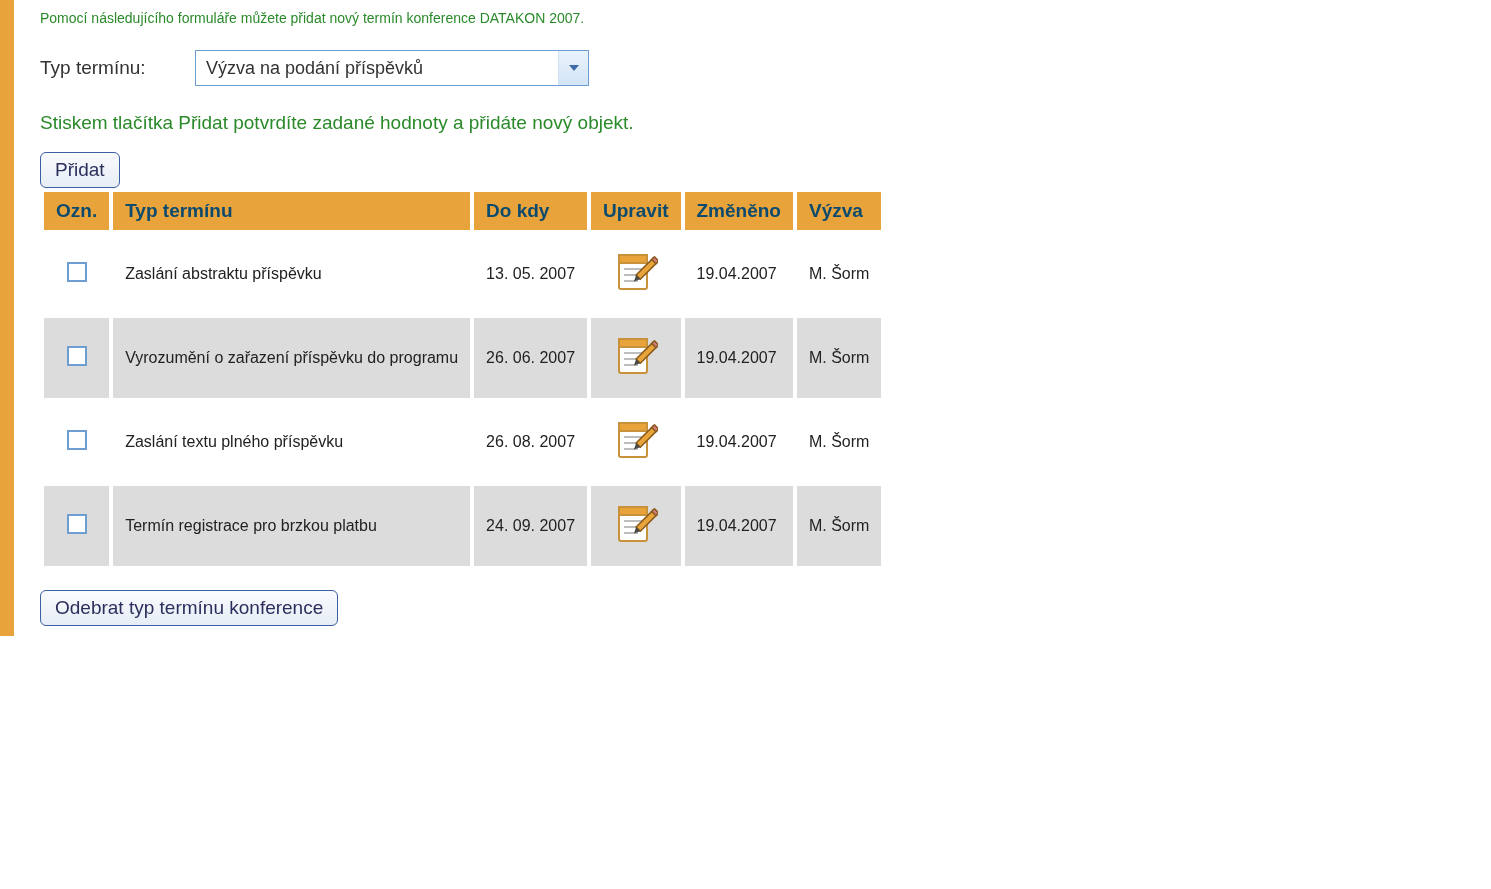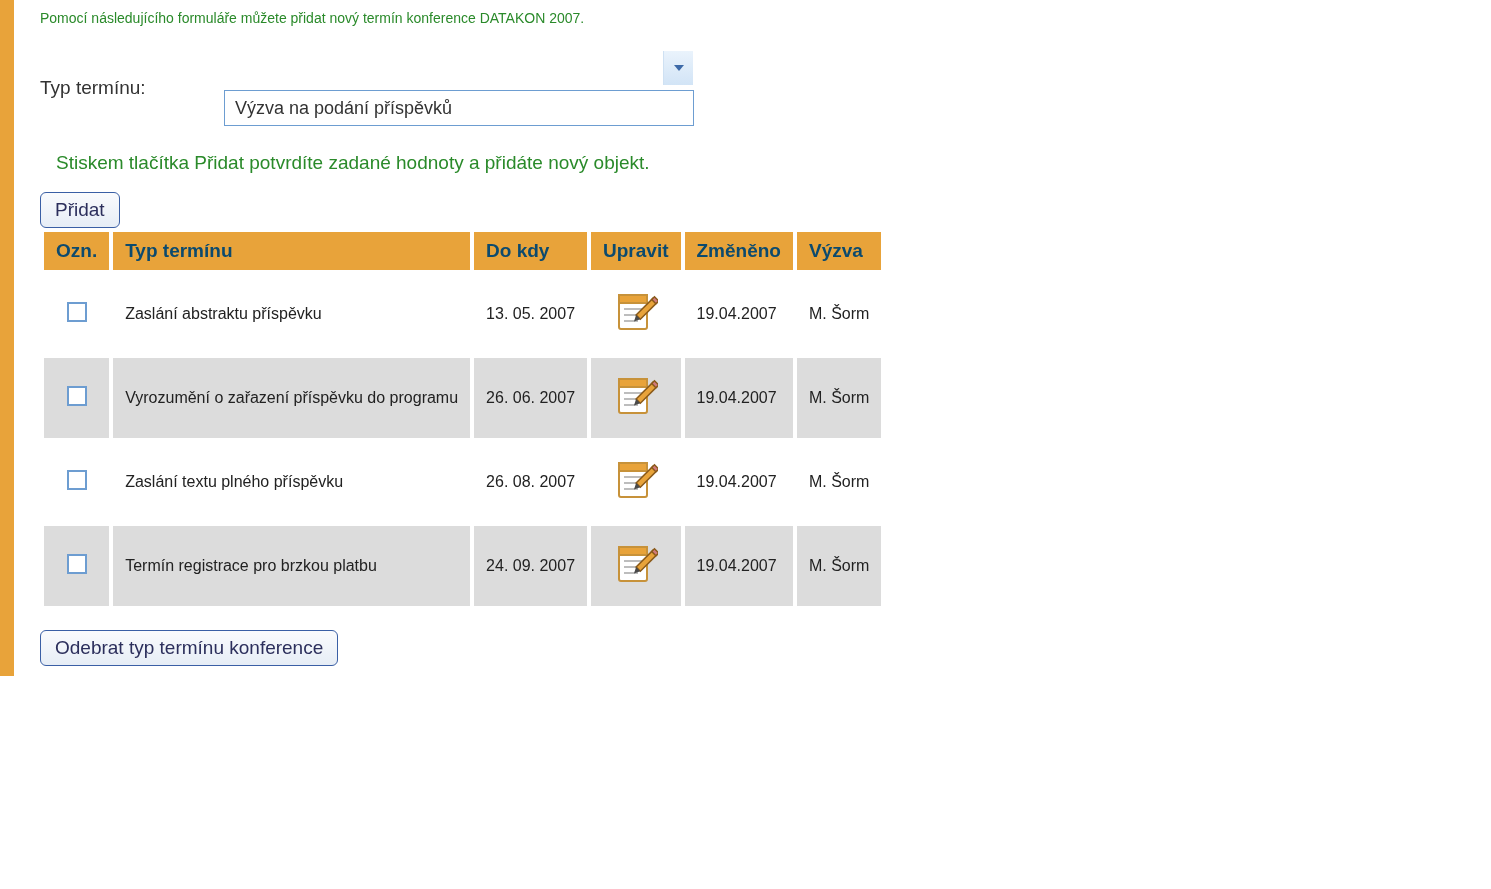--- a/index.html
+++ b/index.html
@@ -1,38 +1,38 @@
 <!DOCTYPE html>
 <html><head>
   <meta charset="utf-8">
   <style>
     * { box-sizing: border-box; margin: 0; padding: 0; }
     body { font-family: Verdana, Arial, sans-serif; font-size: 18px; background: #fff; }
     .container { border-left: 14px solid #e8a33a; padding: 10px 0 10px 26px; }
     .intro-text { color: #2a8a2a; margin-bottom: 24px; font-size: 14px; }
-    .form-row { display: flex; align-items: center; margin-bottom: 16px; gap: 29px; }
+    .form-row { display: flex; align-items: center; margin-bottom: 16px; }
     .form-label { color: #333; width: 155px; font-size: 19px; }
     .select-wrap { position: relative; display: inline-block; }
     select.form-select {
-      width: 470px; height: 36px; border: 1px solid #6d9dd1; background: #fff;
+      width: 394px; height: 36px; border: 1px solid #6d9dd1; background: #fff;
       padding: 4px 34px 4px 10px; font-size: 18px; color: #333;
-      -webkit-appearance: none; -moz-appearance: none; appearance: none; margin-top: 40px;
+      -webkit-appearance: none; -moz-appearance: none; appearance: none;
     }
     .select-arrow {
       position: absolute; right: 1px; top: 1px; width: 30px; height: 34px;
       display: flex; align-items: center; justify-content: center; pointer-events: none;
       border-left: 1px solid #cfe1f3;
       background: linear-gradient(#eaf3fc, #d2e4f6);
     }
     .select-arrow svg { width: 12px; height: 12px; }
     input.form-input {
       width: 470px; height: 36px; border: 1px solid #6d9dd1; background: #fff;
       padding: 4px 10px; font-size: 18px; color: #333;
     }
-    .hint-text { color: #2a8a2a; margin: 26px 0 18px 16px; font-size: 19px; }
+    .hint-text { color: #2a8a2a; margin: 26px 0 18px 0; font-size: 19px; }
     .btn {
       border: 1px solid #3a5fa5; border-radius: 6px;
       background: linear-gradient(#fafbfd, #e6edf6);
       color: #2c2f5c; padding: 6px 14px; font-size: 19px; cursor: pointer;
     }
     .table-caption { color: #2a8a2a; margin: 34px 0 18px 0; font-size: 19px; white-space: nowrap; }
     table.data-table { border-collapse: separate; border-spacing: 4px; }
     table.data-table th {
       background: #e8a33a; color: #0c4a6e; text-align: left;
       padding: 8px 12px; font-weight: bold; font-size: 19px;

